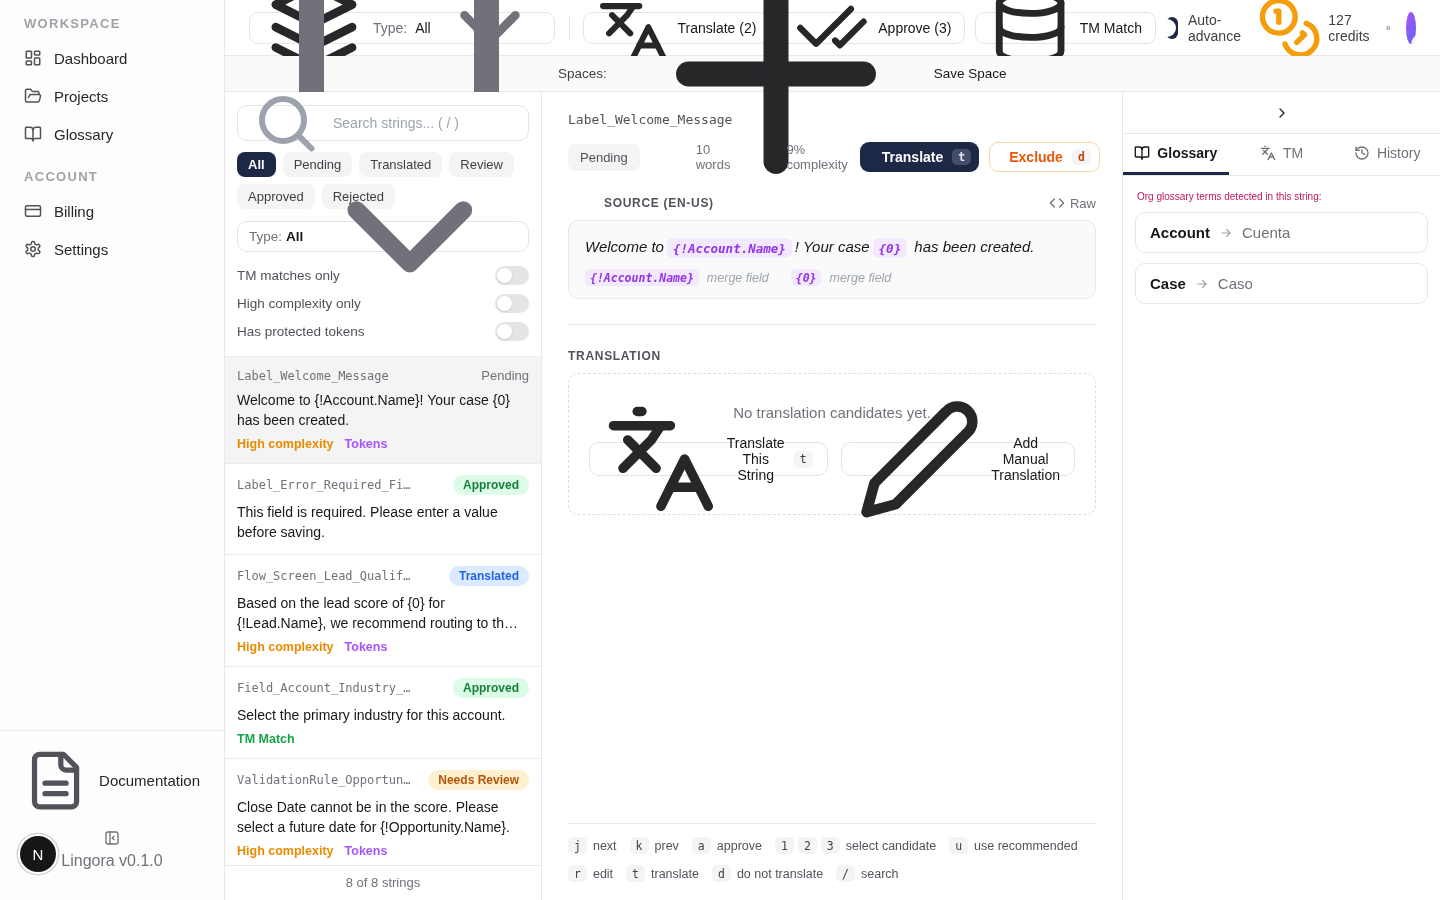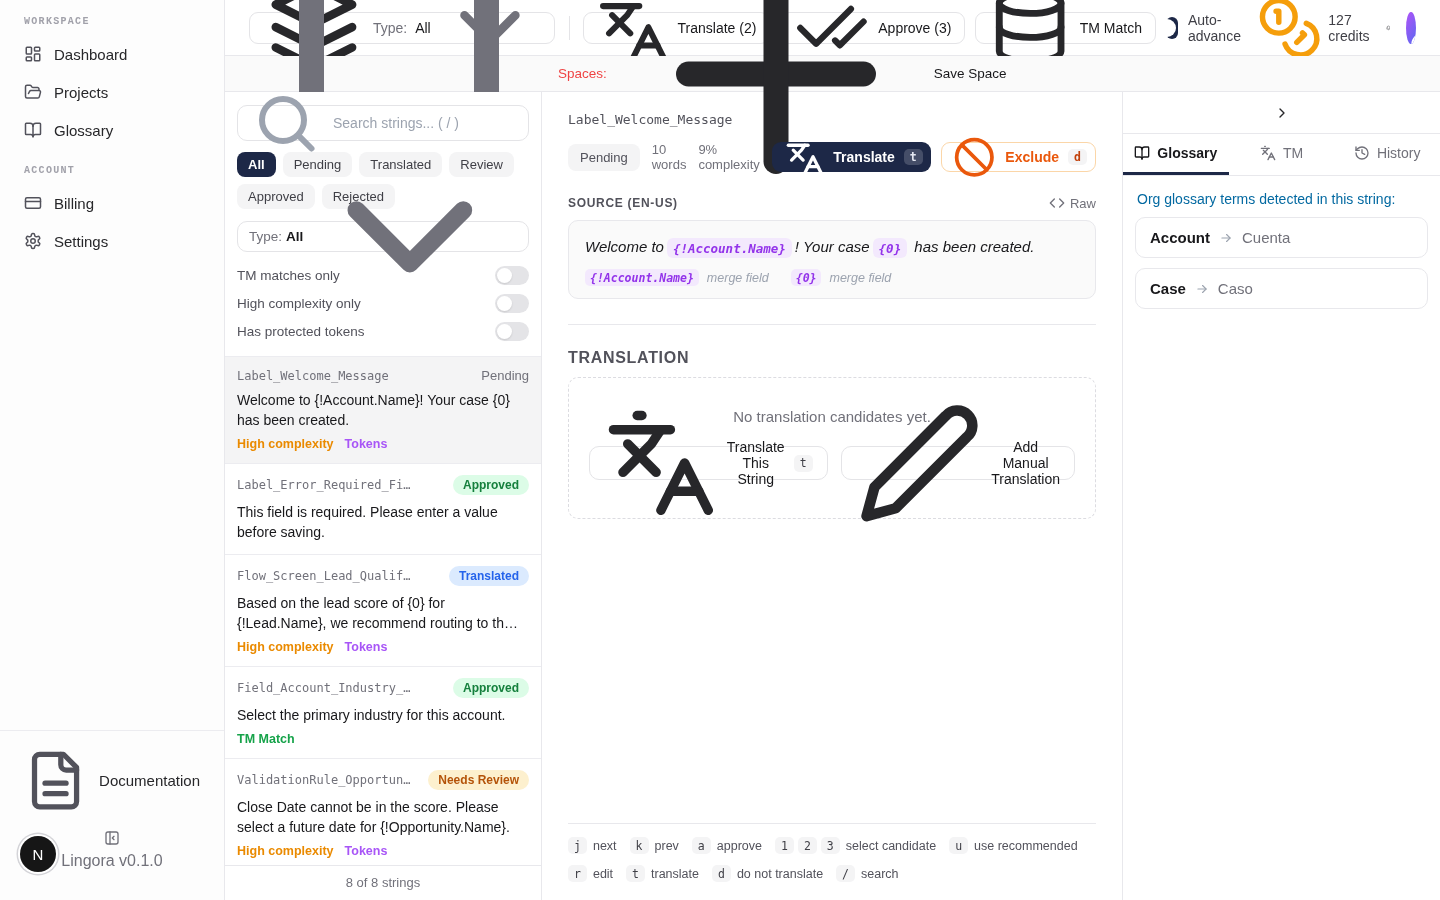--- a/index.html
+++ b/index.html
@@ -10,21 +10,21 @@
     color:#18181b; background:#fff;
   }
   svg { display:block; }
   .app { display:flex; width:1440px; height:900px; }
 
   
   .sidebar { width:225px; flex-shrink:0; background:#fdfdfd; border-right:1px solid #e8e8ec; display:flex; flex-direction:column; }
   .sidebar-logo { height:56px; display:flex; align-items:center; gap:10px; padding:0 18px; }
   .sidebar-logo svg { width:26px; height:26px; color:#27272a; }
   .logo-text { font-size:19px; font-weight:700; letter-spacing:-0.3px; }
-  .nav-section-label { font-size:10px; font-weight:600; letter-spacing:1.3px; color:#a1a1aa; padding:16px 24px 8px;font-family:Liberation Mono, monospace; }
+  .nav-section-label { font-size:13px; font-weight:600; letter-spacing:1.3px; color:#a1a1aa; padding:16px 24px 8px; }
   .nav-item { display:flex; align-items:center; gap:12px; padding:10px 24px; font-size:15px; color:#27272a; cursor:pointer; }
   .nav-item .ic svg { width:18px; height:18px; color:#52525b; }
   .sidebar-footer { margin-top:auto; border-top:1px solid #ececf0; padding:8px 0 10px; }
   .sidebar-bottom { position:relative; height:62px; margin-top:6px; }
   .n-badge { position:absolute; left:20px; top:8px; width:36px; height:36px; border-radius:50%; background:#161616; color:#fff; font-size:15px; display:flex; align-items:center; justify-content:center; box-shadow:0 0 0 2px #fff, 0 0 0 3.5px #d4d4d8; }
   .collapse-wrap { position:absolute; left:0; right:0; top:2px; display:flex; flex-direction:column; align-items:center; gap:6px; }
   .collapse-wrap svg { width:17px; height:17px; color:#71717a; }
   .version-text { font-size:16px; color:#71717a; }
 
   
@@ -40,21 +40,21 @@
   .switch-on .knob { position:absolute; right:2px; top:2px; width:18px; height:18px; border-radius:50%; background:#fff; }
   .adv-label { font-size:14px; color:#3f3f46; margin-left:-6px; }
   .credits { display:flex; align-items:center; gap:6px; font-size:14px; color:#3f3f46; }
   .credits .ic svg { width:18px; height:18px; color:#f59e0b; }
   .bell svg { width:20px; height:20px; color:#27272a; }
   .avatar { width:32px; height:32px; border-radius:50%; background:linear-gradient(120deg,#a855f7 10%,#6366f1 90%); overflow:hidden; cursor:pointer; }
   .avatar svg { width:32px; height:32px; }
 
   .spacesbar { height:36px; flex-shrink:0; border-bottom:1px solid #e8e8ec; background:#fafafa; display:flex; align-items:center; gap:9px; padding:0 24px; }
   .spacesbar .ic svg { width:15px; height:15px; color:#71717a; }
-  .spaces-label { font-size:13.5px; color:#ef4444; }
+  .spaces-label { font-size:13.5px; color:#404040; }
   .save-space { display:flex; align-items:center; gap:8px; font-size:13.5px; font-weight:500; color:#18181b; padding:5px 10px; border-radius:7px; cursor:pointer; }
   .save-space .ic svg { width:14px; height:14px; color:#27272a; }
 
   .content-row { flex:1; display:flex; min-height:0; }
 
   
   .list-panel { width:317px; flex-shrink:0; border-right:1px solid #e8e8ec; display:flex; flex-direction:column; min-height:0; background:#fff; }
   .list-controls { padding:13px 12px 11px; }
   .search-box { display:flex; align-items:center; gap:9px; height:36px; border:1px solid #e4e4e7; border-radius:10px; padding:0 12px; }
   .search-box .ic svg { width:15px; height:15px; color:#9ca3af; }
@@ -85,60 +85,60 @@
   .li-text { margin-top:7px; font-size:14px; line-height:1.43; color:#18181b; display:-webkit-box; -webkit-line-clamp:2; -webkit-box-orient:vertical; overflow:hidden; }
   .li-tags { margin-top:7px; display:flex; gap:11px; font-size:12.5px; font-weight:600; }
   .tag-orange { color:#ea8a00; } .tag-purple { color:#a855f7; } .tag-green { color:#16a34a; }
   .list-footer { border-top:1px solid #e8e8ec; padding:9px 0 10px; text-align:center; font-size:13px; color:#71717a; }
 
   
   .editor { flex:1; min-width:0; display:flex; flex-direction:column; padding:20px 26px 18px; }
   .editor-title { font-family:"DejaVu Sans Mono", monospace; font-size:13px; color:#52525b; }
   .editor-row { display:flex; align-items:center; gap:12px; margin-top:15px; }
   .pill-gray { background:#f4f4f5; color:#52525b; font-size:13px; font-weight:500; padding:6px 12px; border-radius:8px; }
-  .meta { font-size:13px; color:#71717a; }
+  .meta { font-size:13px; color:#71717a;margin-left:44px; }
   .editor-actions { margin-left:auto; display:flex; gap:10px; }
   .btn-primary { display:flex; align-items:center; gap:9px; background:#1d2847; color:#fff; border:none; height:30px; border-radius:9px; padding:0 8px 0 13px; font-size:14px; font-weight:600; cursor:pointer; }
   .btn-primary .ic svg { width:15px; height:15px; color:#fff; }
   .kbd-dark { background:rgba(255,255,255,.18); color:#e3e6f0; border-radius:5px; font-family:"DejaVu Sans Mono", monospace; font-size:11.5px; padding:1px 6px; }
   .btn-exclude { display:flex; align-items:center; gap:9px; background:#fff; border:1px solid #fbd6a8; color:#ea580c; height:30px; border-radius:9px; padding:0 8px 0 10px; font-size:14px; font-weight:600; cursor:pointer; }
   .btn-exclude .ic svg { width:16px; height:16px; color:#ea580c; }
   .kbd-ex { background:#f4f4f5; color:#c2410c; border-radius:5px; font-family:"DejaVu Sans Mono", monospace; font-size:11.5px; padding:1px 6px; }
 
-  .section-label { margin-top:23px; display:flex; align-items:center; justify-content:space-between; font-size:12px; font-weight:600; letter-spacing:.7px; color:#52525b; }
+  .section-label { margin-top:23px; display:flex; align-items:center; justify-content:space-between; font-size:12px; font-weight:600; letter-spacing:.7px; color:#52525b;margin-left:36px; }
   .raw-link { display:flex; align-items:center; gap:5px; font-size:13px; font-weight:400; letter-spacing:0; color:#71717a; cursor:pointer; }
   .raw-link svg { width:14px; height:14px; color:#71717a; }
   .source-card { margin-top:9px; background:#fafafa; border:1px solid #e8e8ec; border-radius:10px; padding:13px 16px 12px;font-style:italic; }
   .source-line { font-size:15px; line-height:1.75; color:#18181b; }
   .token { font-family:"DejaVu Sans Mono", monospace; font-size:12.5px; color:#9333ea; background:#f3e9fd; padding:2.5px 6px; border-radius:6px; margin:0 3px; font-weight:600; }
   .token-legend { margin-top:9px; display:flex; align-items:center; gap:8px; font-size:12.5px; color:#9ca3af; }
   .token-sm { font-family:"DejaVu Sans Mono", monospace; font-size:11.5px; color:#9333ea; background:#f3e9fd; padding:1.5px 5px; border-radius:5px; font-weight:600; }
   .legend-gap { width:6px; }
   .divider { height:1px; background:#e8e8ec; margin-top:25px; }
-  .section-label-plain { margin-top:24px; font-size:16px; font-weight:600; letter-spacing:.7px; color:#52525b; }
+  .section-label-plain { margin-top:24px; font-size:12px; font-weight:600; letter-spacing:.7px; color:#52525b; }
   .empty-card { margin-top:10px; border:1.5px dashed #dcdce1; border-radius:10px; padding:30px 20px 38px; text-align:center; }
   .empty-msg { font-size:15px; color:#71717a; }
   .empty-actions { margin-top:21px; display:flex; justify-content:center; gap:13px; }
   .btn-outline { display:inline-flex; align-items:center; gap:9px; height:34px; padding:0 14px; border:1px solid #e4e4e7; border-radius:10px; background:#fff; font-size:14px; font-weight:500; color:#18181b; cursor:pointer; }
   .btn-outline .ic svg { width:16px; height:16px; color:#27272a; }
   .kbd { background:#f4f4f5; border-radius:5px; padding:1.5px 6px; font-family:"DejaVu Sans Mono", monospace; font-size:11.5px; color:#3f3f46; }
   .shortcut-bar { margin-top:auto; border-top:1px solid #e8e8ec; padding-top:13px; display:flex; flex-wrap:wrap; column-gap:13px; row-gap:11px; font-size:12.5px; color:#52525b; }
   .shortcut { display:flex; align-items:center; gap:6px; white-space:nowrap; }
   .shortcut .keys { display:flex; gap:4px; }
 
   
   .side-panel { width:318px; flex-shrink:0; border-left:1px solid #e8e8ec; display:flex; flex-direction:column; background:#fff; }
   .collapse-row { height:42px; flex-shrink:0; display:flex; align-items:center; justify-content:center; border-bottom:1px solid #e8e8ec; cursor:pointer; }
   .collapse-row svg { width:16px; height:16px; color:#27272a; }
   .tabs { display:flex; border-bottom:1px solid #e8e8ec; }
   .tab { flex:1; height:41px; display:flex; align-items:center; justify-content:center; gap:7px; font-size:14px; color:#71717a; cursor:pointer; border-bottom:3px solid transparent; }
   .tab svg { width:16px; height:16px; }
   .tab.active { color:#18181b; font-weight:600; border-bottom-color:#1d2847; }
   .panel-body { padding:15px 12px; }
-  .panel-desc { font-size:14px; color:#0369a1; padding:0 2px; }
+  .panel-desc { font-size:10px; color:#be185d; padding:0 2px; }
   .term-card { margin-top:10px; border:1px solid #e8e8ec; border-radius:10px; padding:11px 14px; display:flex; align-items:center; gap:9px; font-size:15px; background:#fff; }
   .term-source { font-weight:700; color:#18181b; }
   .term-arrow svg { width:14px; height:14px; color:#9ca3af; }
   .term-target { color:#71717a; }
 </style>
 </head>
 <body>
 
 <div class="app">
 

